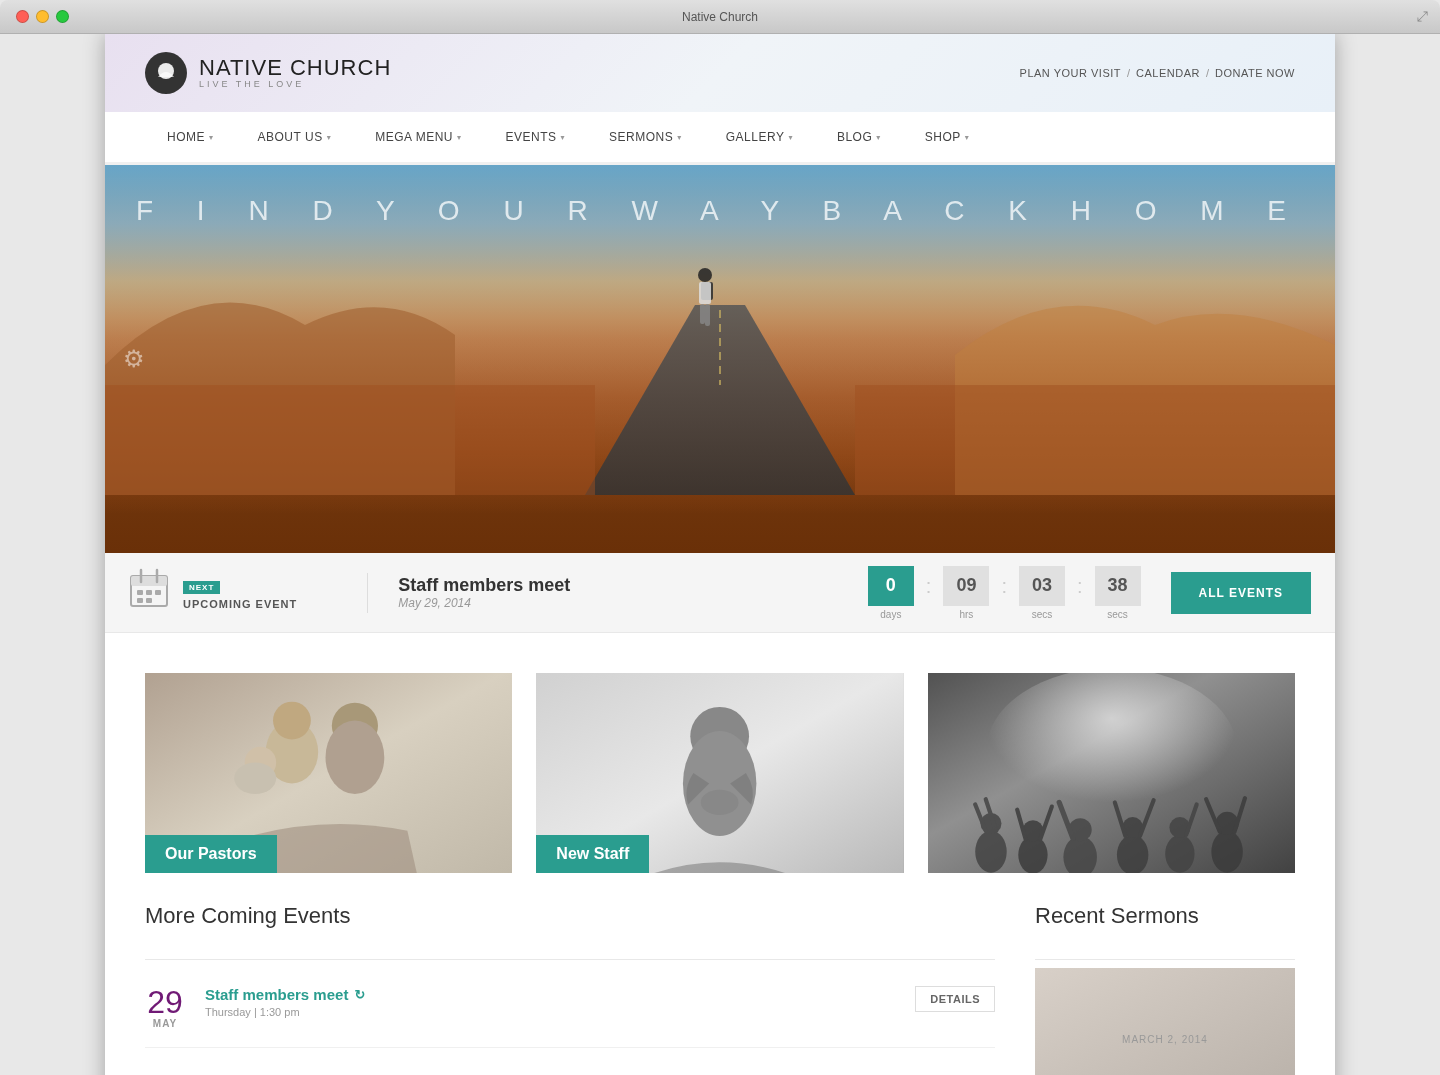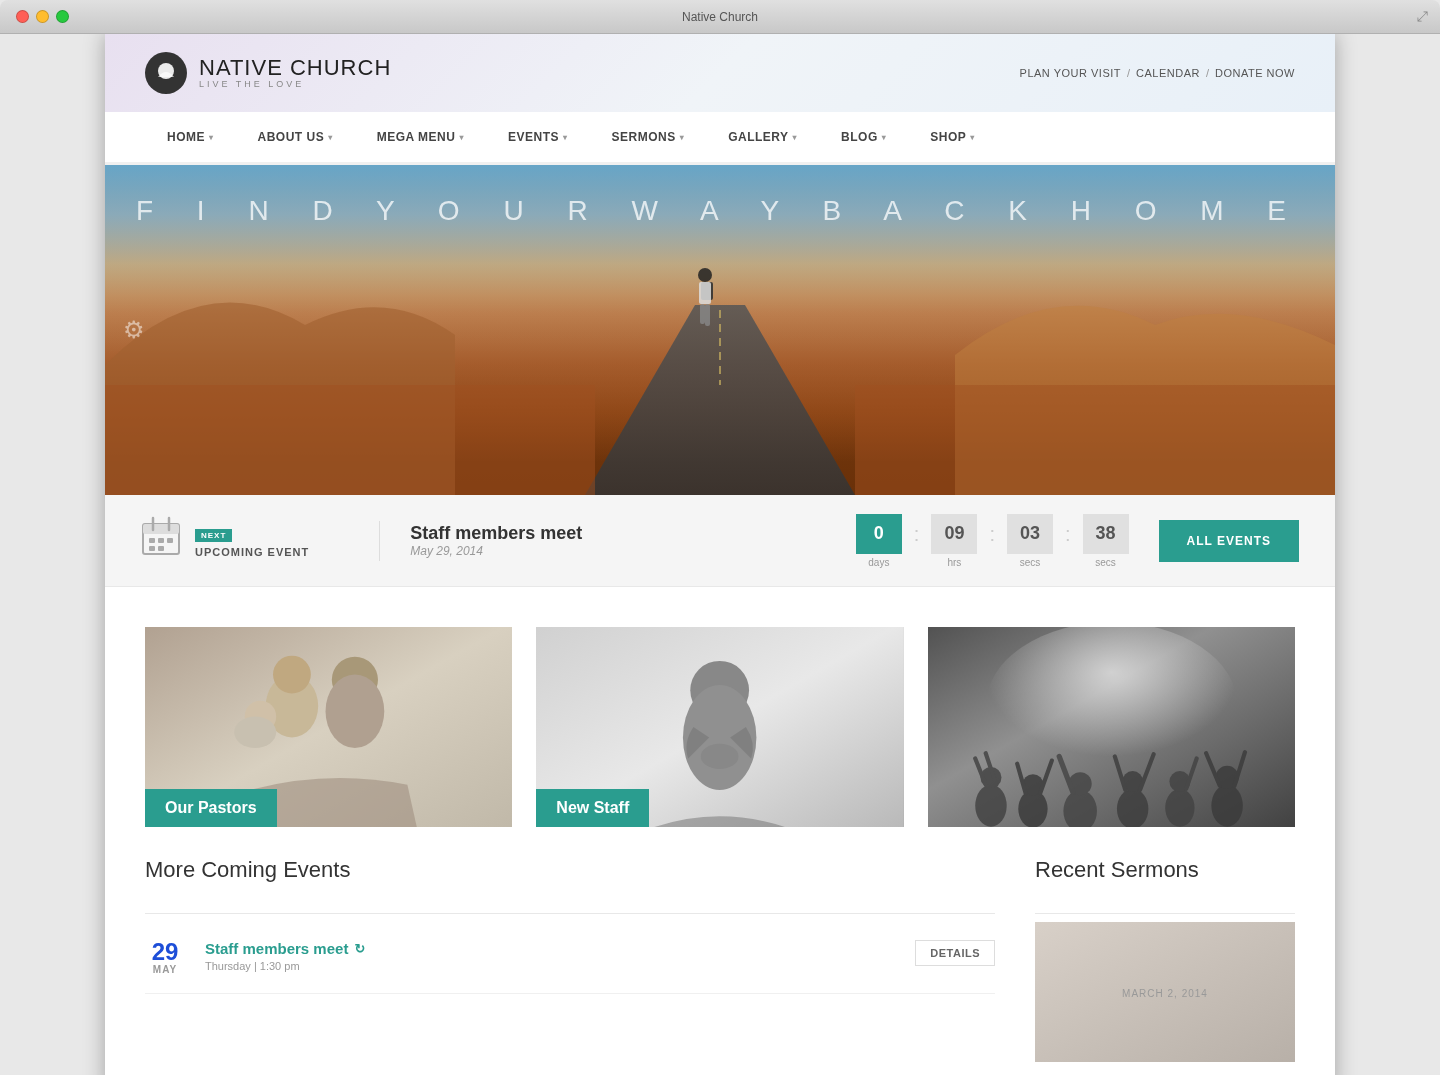--- a/index.html
+++ b/index.html
@@ -72,36 +72,36 @@
       background: white;
       display: flex;
       align-items: center;
       border-bottom: 3px solid #f0f0f0;
       padding: 0 0 0 40px;
     }
     .nav-items { display: flex; align-items: center; }
     .nav-item {
       padding: 18px 22px;
       font-size: 12px;
-      font-weight: 700;
+      font-weight: 400;
       color: #444;
       text-transform: uppercase;
       letter-spacing: 0.5px;
       cursor: pointer;
       display: flex;
       align-items: center;
       gap: 4px;
       white-space: nowrap;
     }
     .nav-item .chevron { font-size: 8px; color: #999; }
 
     
     .hero {
       position: relative;
-      height: 330px;
+      height: 388px;
       overflow: hidden;
       background: linear-gradient(to right, #8b4513 0%, #cd853f 20%, #d2691e 40%, #c0a060 55%, #87ceeb 75%, #4682b4 90%, #6495ed 100%);
     }
     .hero-text {
       position: absolute;
       top: 30px;
       left: 0; right: 0;
       text-align: center;
       font-size: 28px;
       font-weight: 300;
@@ -130,24 +130,24 @@
       top: 50%;
       transform: translateY(-50%);
       font-size: 24px;
       color: rgba(255,255,255,0.5);
     }
 
     
     .event-bar {
       background: #f5f5f5;
       border-bottom: 1px solid #e8e8e8;
-      padding: 0 36px;
-      display: flex;
-      align-items: center;
-      height: 92px;
+      padding: 0 24px;
+      display: flex;
+      align-items: center;
+      height: 80px;
     }
     .event-calendar {
       display: flex;
       align-items: center;
       gap: 14px;
       margin-right: 40px;
     }
     .cal-icon { font-size: 36px; color: #999; }
     .event-label-box { }
     .next-badge {
@@ -232,21 +232,21 @@
 
     
     .event-item {
       display: flex;
       align-items: flex-start;
       gap: 20px;
       padding: 18px 0;
       border-bottom: 1px solid #f0f0f0;
     }
     .event-date-box { text-align: center; min-width: 40px; }
-    .event-day { font-size: 24px; font-weight: 700; color: #1d4ed8; line-height: 1; }
+    .event-day { font-size: 32px; font-weight: 400; color: #701a75; line-height: 1; }
     .event-month { font-size: 10px; font-weight: 700; color: #999; text-transform: uppercase; letter-spacing: 1px; }
     .event-details { flex: 1; }
     .event-title-link { color: #2a9d8f; font-size: 15px; font-weight: 600; text-decoration: none; display: flex; align-items: center; gap: 6px; }
     .event-time { font-size: 11px; color: #999; margin-top: 3px; }
     .details-btn {
       background: white;
       border: 1px solid #ddd;
       color: #666;
       padding: 6px 14px;
       font-size: 11px;

